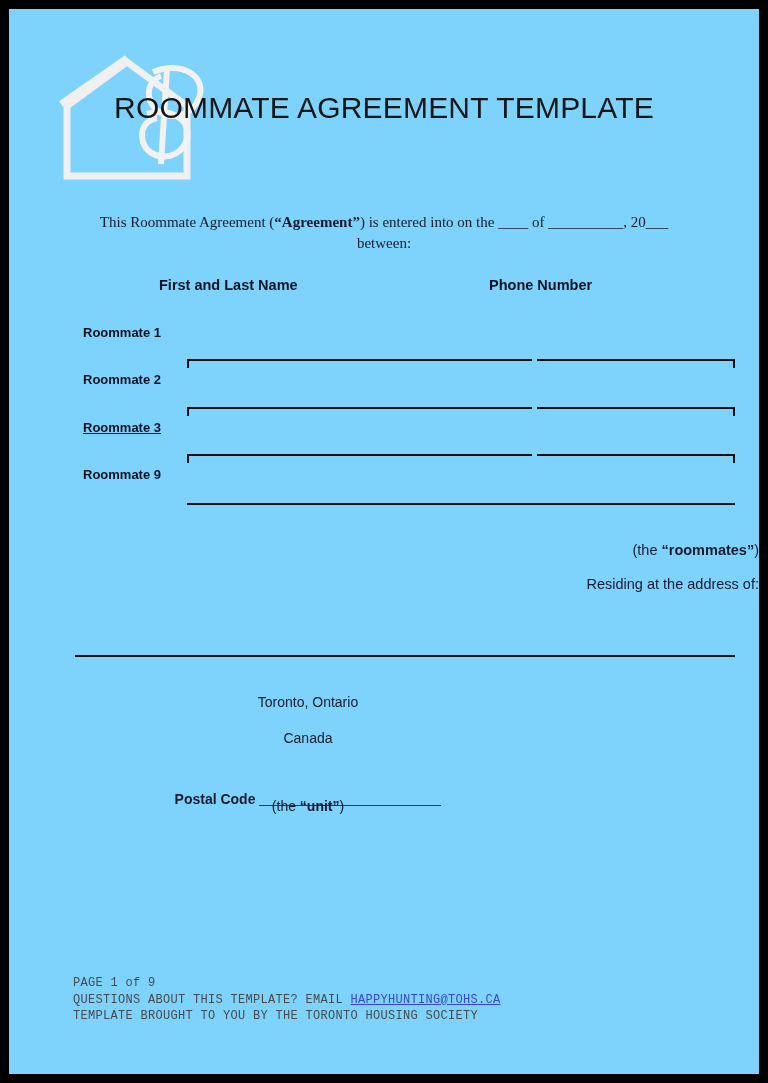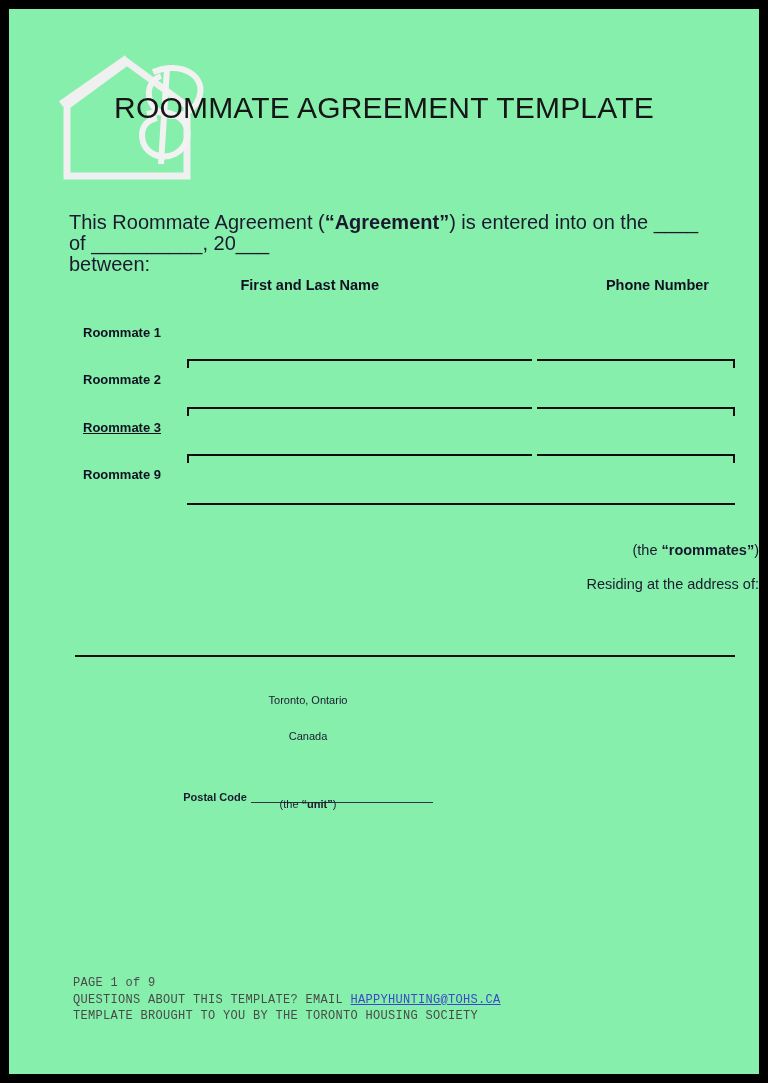--- a/index.html
+++ b/index.html
@@ -24,21 +24,21 @@
     box-sizing: border-box;
     border: 9px solid #000000;
     background: #ffffff;
   }
   .page-sheet {
     position: absolute;
     left: 0;
     top: 0;
     width: 750px;
     height: 1065px;
-    background: #86efac;
+    background: #7dd3fc;
     overflow: hidden;
   }
 
   
   .watermark {
     position: absolute;
     left: 40px;
     top: 45px;
     width: 185px;
     height: 135px;
@@ -59,41 +59,43 @@
     color: #161616;
     white-space: nowrap;
   }
 
   
   .intro {
     position: absolute;
     left: 60px;
     top: 203px;
     width: 630px;
-    font-size: 20px;
+    text-align: center;
+    font-size: 15px;
     line-height: 21px;
     color: #1a1a2e;
+    font-family: Liberation Serif, serif;
   }
   .intro b { font-weight: bold; }
 
   
   .tbl {
     position: absolute;
     left: 0;
     top: 262px;
     width: 750px;
     height: 245px;
   }
   .col-head {
     position: absolute;
     font-size: 14.5px;
     font-weight: bold;
     color: #111122;
     white-space: nowrap;
-    text-align: right;
+    text-align: left;
   }
   .col-head.name  { left: 150px; top: 6px; width: 220px; }
   .col-head.phone { left: 480px; top: 6px; width: 220px; }
 
   .rm-label {
     position: absolute;
     left: 74px;
     font-size: 13px;
     font-weight: bold;
     color: #111122;
@@ -157,21 +159,21 @@
     height: 0;
     border-top: 2.8px solid #0d0d0d;
   }
 
   
   .addr-line {
     position: absolute;
     left: 0;
     width: 598px;
     text-align: center;
-    font-size: 11px;
+    font-size: 14px;
     color: #1a1a2e;
     white-space: nowrap;
   }
   .addr-line.city    { top: 685px; }
   .addr-line.country { top: 721px; }
   .addr-line.postal  { top: 755px; font-weight: bold; margin-top: 27px; }
   .addr-line.unit    { top: 789px; }
   .addr-line.unit b  { font-weight: bold; }
 
   .blank-fill {

